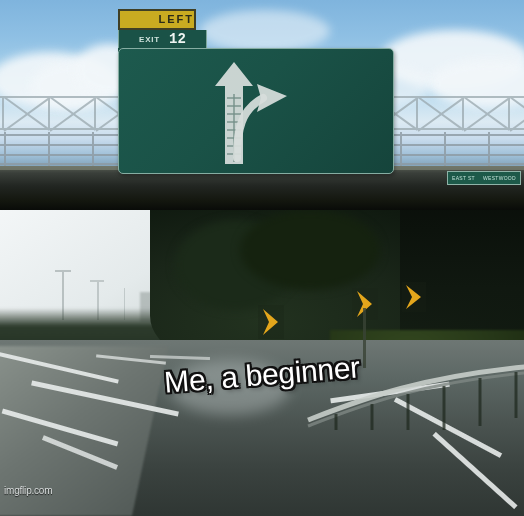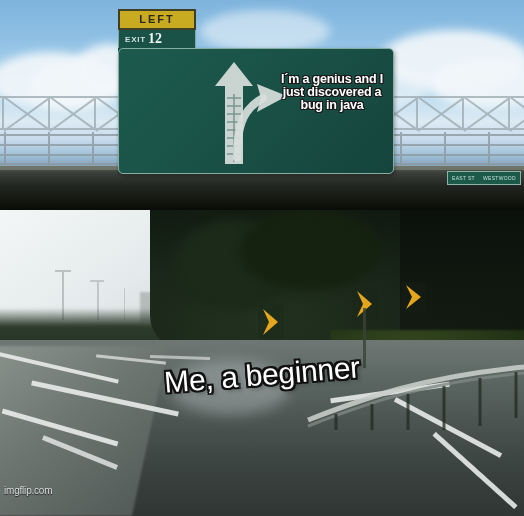--- a/index.html
+++ b/index.html
@@ -143,50 +143,50 @@
     left: 118px; top: 9px;
     width: 276px; height: 165px;
   }
   .sign-left-tab {
     position: absolute;
     left: 0; top: 0;
     width: 78px; height: 21px;
     background: #c9ab21;
     border: 2px solid #3f3f25;
     box-sizing: border-box;
-    display: flex; align-items: center; justify-content: center;
+    display: flex; align-items: center; justify-content: flex-end;
   }
   .sign-left-tab span {
     font-family: "Liberation Sans", sans-serif;
     font-weight: bold;
     font-size: 11px;
     letter-spacing: 2px;
     color: #2b2b18;
     line-height: 1;
   }
   .sign-exit-bar {
     position: absolute;
     left: 0; top: 21px;
-    width: 78px; height: 18px;
+    width: 89px; height: 18px;
     background: #1a5247;
     border-left: 1px solid #7fa79c;
     border-right: 1px solid #7fa79c;
     box-sizing: border-box;
-    display: flex; align-items: center; gap: 2px;
-    padding-left: 6px;
+    display: flex; align-items: center; gap: 9px;
+    padding-left: 20px;
   }
   .sign-exit-bar .exit-word {
     font-family: "Liberation Sans", sans-serif;
     font-weight: bold;
     font-size: 8px;
     letter-spacing: .8px;
     color: #cfe2dc;
   }
   .sign-exit-bar .exit-num {
-    font-family: Liberation Serif, serif;
+    font-family: Liberation Mono, monospace;
     font-weight: bold;
     font-size: 14px;
     color: #eef5f2;
     line-height: 1;
   }
 
   .sign-board {
     position: absolute;
     left: 0; top: 39px;
     width: 276px; height: 126px;
@@ -492,21 +492,20 @@
           </g>
 
           <g>
             <path d="M24 104 C24 76, 28 56, 50 44" stroke="#d7dedb" stroke-width="8" fill="none" stroke-linecap="round" opacity="0.93"></path>
             <path d="M44 30 L74 42 L44 58 L48 44 Z" fill="#d7dedb" opacity="0.93"></path>
           </g>
         </svg>
       </div>
 
 
-      <div class="sign-text sign-text-right">I´m a genius and I just discovered a bug in java</div>
     </div>
   </div>
 
   <div class="panel-bottom">
 
     <div class="bp-sky"></div>
     <div class="bp-sky-left"></div>
 
     <div style="position:absolute;left:62px;top:62px;width:1.5px;height:48px;background:#9aa3a3;opacity:.6;"></div>
     <div style="position:absolute;left:55px;top:60px;width:16px;height:2px;background:#9aa3a3;opacity:.6;"></div>

